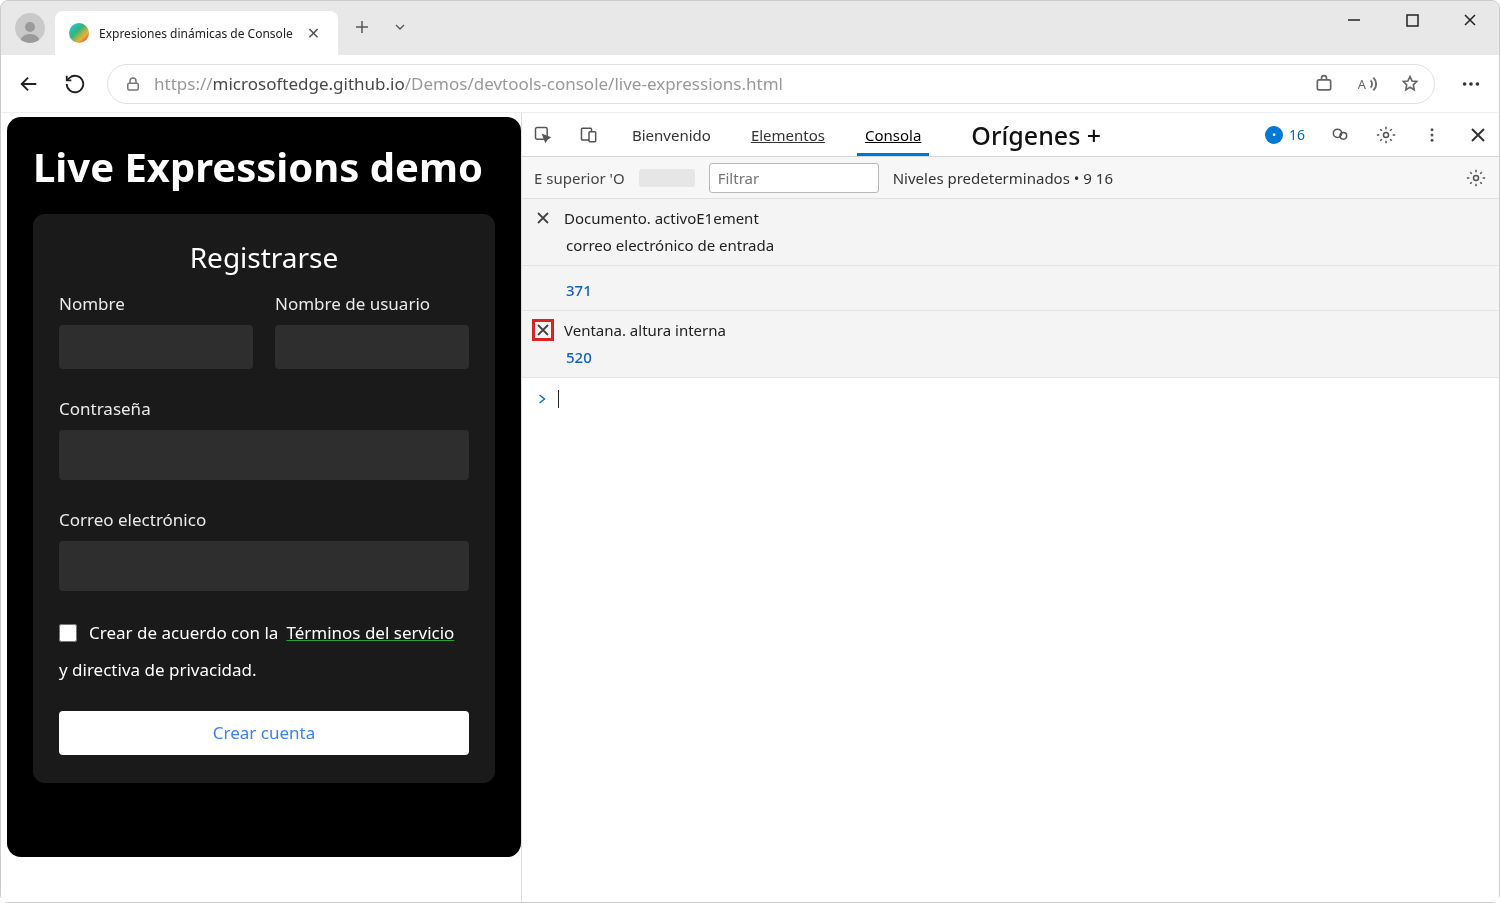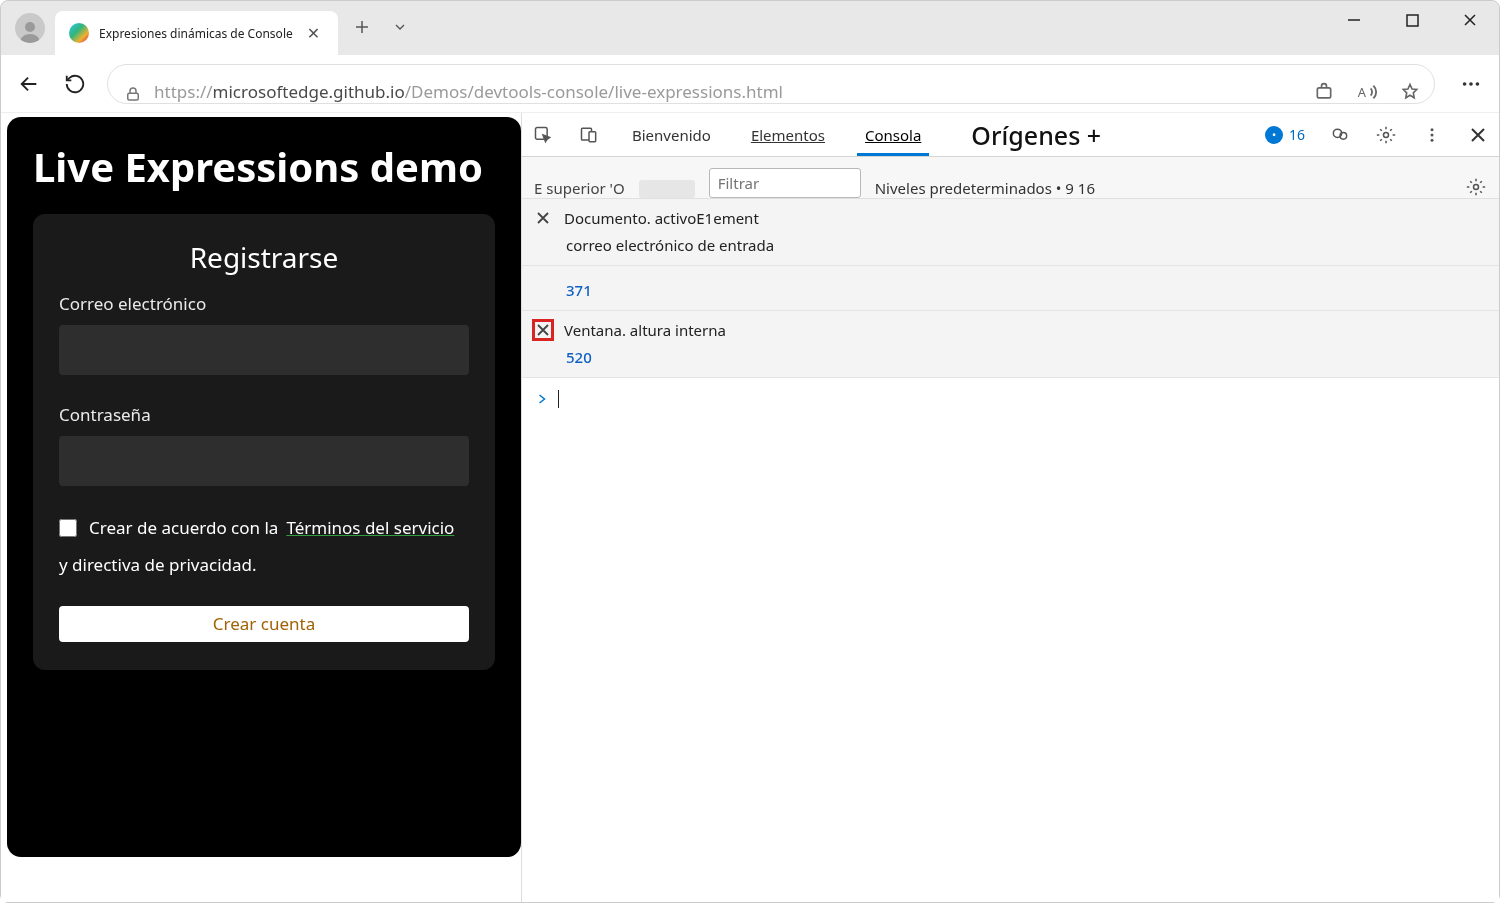--- a/index.html
+++ b/index.html
@@ -14,21 +14,21 @@
   .tab-favicon { width: 20px; height: 20px; border-radius: 50%; background: linear-gradient(135deg,#36c5f0 0%,#2eb67d 40%,#ecb22e 70%,#e01e5a 100%); position: relative; }
   .tab-title { font-size: 12px; color: #222; }
   .tab-close { font-size: 16px; color: #555; cursor: pointer; padding: 0 4px; }
   .newtab { display: flex; align-items: center; margin-top: 14px; margin-left: 12px; gap: 14px; }
   .icon-btn { width: 24px; height: 24px; display: flex; align-items: center; justify-content: center; color: #444; cursor: pointer; }
   .winctrls { position: absolute; right: 0; top: 0; display: flex; }
   .winctrls .wc { width: 58px; height: 38px; display: flex; align-items: center; justify-content: center; }
 
   .addrbar { height: 58px; background: #fff; display: flex; align-items: center; padding: 0 14px; gap: 18px; border-bottom: 1px solid #eee; }
   .nav-icon { width: 28px; height: 28px; display: flex; align-items: center; justify-content: center; color: #333; }
-  .url-field { flex: 1; height: 40px; background: #fff; border: 1px solid #e0e0e0; border-radius: 20px; display: flex; align-items: flex-end; padding: 0 6px 0 16px; gap: 12px; }
+  .url-field { flex: 1; height: 40px; background: #fff; border: 1px solid #e0e0e0; border-radius: 20px; display: flex; align-items: center; padding: 0 6px 0 16px; gap: 12px; }
   .url-text { font-size: 17px; color: #9a9a9a; flex: 1; white-space: nowrap; overflow: hidden; }
   .url-text .dark { color: #4a4a4a; }
   .rt-icons { display: flex; gap: 22px; align-items: center; padding-right: 8px; }
 
   
   .content { flex: 1; display: flex; background: #fff; }
 
   
   .page { width: 514px; height: 740px; margin: 4px 0 0 6px; background: #000; border-radius: 14px; padding: 18px 26px 26px 26px; color: #fff; }
   .page h1 { font-size: 40px; font-weight: 700; margin: 4px 0 20px 0; }
@@ -36,39 +36,39 @@
   .card h2 { text-align: center; font-size: 28px; font-weight: 400; margin-bottom: 16px; }
   .row2 { display: flex; gap: 22px; margin-bottom: 28px; }
   .fld { flex: 1; }
   .fld label { display: block; font-size: 17px; margin-bottom: 10px; color: #eaeaea; }
   .fld input[type=text], .fld input[type=email], .fld input[type=password] { width: 100%; height: 44px; background: #2e2e2e; border: none; border-radius: 4px; color: #fff; padding: 0 10px; font-size: 16px; }
   .fullfld { margin-bottom: 28px; }
   .fullfld input { height: 50px !important; }
   .agree { display: flex; flex-wrap: wrap; align-items: center; gap: 8px; font-size: 17px; line-height: 1.7; margin-bottom: 26px; }
   .agree input[type=checkbox] { width: 18px; height: 18px; margin-right: 4px; }
   .agree a { color: #fff; text-decoration: underline; text-decoration-color: #2e9e3f; }
-  .submit { width: 100%; height: 36px; background: #fff; color: #a16207; border: none; border-radius: 4px; font-size: 17px; cursor: pointer; }
+  .submit { width: 100%; height: 44px; background: #fff; color: #3b82f6; border: none; border-radius: 4px; font-size: 17px; cursor: pointer; }
 
   
   .devtools { flex: 1; display: flex; flex-direction: column; border-left: 1px solid #ddd; font-size: 14px; }
   .dt-tabs { height: 44px; display: flex; align-items: center; padding: 0 10px; gap: 24px; border-bottom: 1px solid #d5d5d5; }
   .dt-tab { padding: 10px 8px; font-size: 15px; color: #333; cursor: pointer; position: relative; }
   .dt-tab.active { color: #000; }
   .dt-tab.active::after { content: ""; position: absolute; left: 0; right: 0; bottom: -1px; height: 3px; background: #0078d4; }
   .dt-tab.underline { text-decoration: underline; }
   .origenes { font-size: 25px; font-weight: 500; color: #111; margin-left: 18px; }
   .dt-tabs .spacer { flex: 1; }
   .msgcount { display: flex; align-items: center; gap: 6px; color: #0067c0; }
   .msgcount .dot { width: 18px; height: 18px; border-radius: 50%; background: #0078d4; color: #fff; font-size: 11px; display: flex; align-items: center; justify-content: center; }
   .dt-icon { width: 22px; height: 22px; display: flex; align-items: center; justify-content: center; color: #555; cursor: pointer; }
 
-  .dt-toolbar { height: 42px; display: flex; align-items: flex-end; padding: 0 12px; gap: 14px; border-bottom: 1px solid #e0e0e0; background: #f7f7f7; font-size: 15px; }
+  .dt-toolbar { height: 42px; display: flex; align-items: center; padding: 0 12px; gap: 14px; border-bottom: 1px solid #e0e0e0; background: #f7f7f7; font-size: 15px; }
   .ctx { color: #444; }
   .ctx-box { width: 56px; height: 18px; background: #e6e6e6; border-radius: 3px; }
-  .filter { height: 30px; width: 152px; border: 1px solid #b8b8b8; border-radius: 3px; padding: 0 8px; font-size: 15px; }
+  .filter { height: 30px; width: 170px; border: 1px solid #b8b8b8; border-radius: 3px; padding: 0 8px; font-size: 15px; }
   .levels { color: #333; }
   .dt-toolbar .spacer { flex: 1; }
 
   .live-list { background: #f4f4f4; }
   .live-item { display: flex; flex-direction: column; padding: 8px 10px 10px 10px; border-bottom: 1px solid #e4e4e4; }
   .live-head { display: flex; align-items: center; gap: 10px; }
   .live-x { width: 22px; height: 22px; display: flex; align-items: center; justify-content: center; cursor: pointer; }
   .live-x.hl { border: 3px solid #d92424; }
   .live-expr { font-size: 15px; color: #222; }
   .live-val { margin-left: 34px; font-size: 15px; color: #222; margin-top: 6px; }
@@ -179,27 +179,37 @@
         </svg>
     </div>
   </div>
 
   <div class="content">
 
     <div class="page">
       <h1>Live Expressions demo</h1>
       <div class="card">
         <h2>Registrarse</h2>
+        <div class="row2">
+          <div class="fld">
+            <label>Nombre</label>
+            <input type="text" style="">
+          </div>
+          <div class="fld">
+            <label>Nombre de usuario</label>
+            <input type="text" style="">
+          </div>
+        </div>
+        <div class="fld fullfld">
+          <label>Contraseña</label>
+          <input type="password" style="">
+        </div>
         <div class="fld fullfld">
           <label>Correo electrónico</label>
           <input type="email" style="">
-        </div>
-        <div class="fld fullfld">
-          <label>Contraseña</label>
-          <input type="password" style="">
         </div>
         <div class="agree">
           <input type="checkbox" style="">
           <span>Crear de acuerdo con la</span>
           <a href="#">Términos del servicio</a>
           <span style="width:100%;">y directiva de privacidad.</span>
         </div>
         <button class="submit">Crear cuenta</button>
       </div>
     </div>

